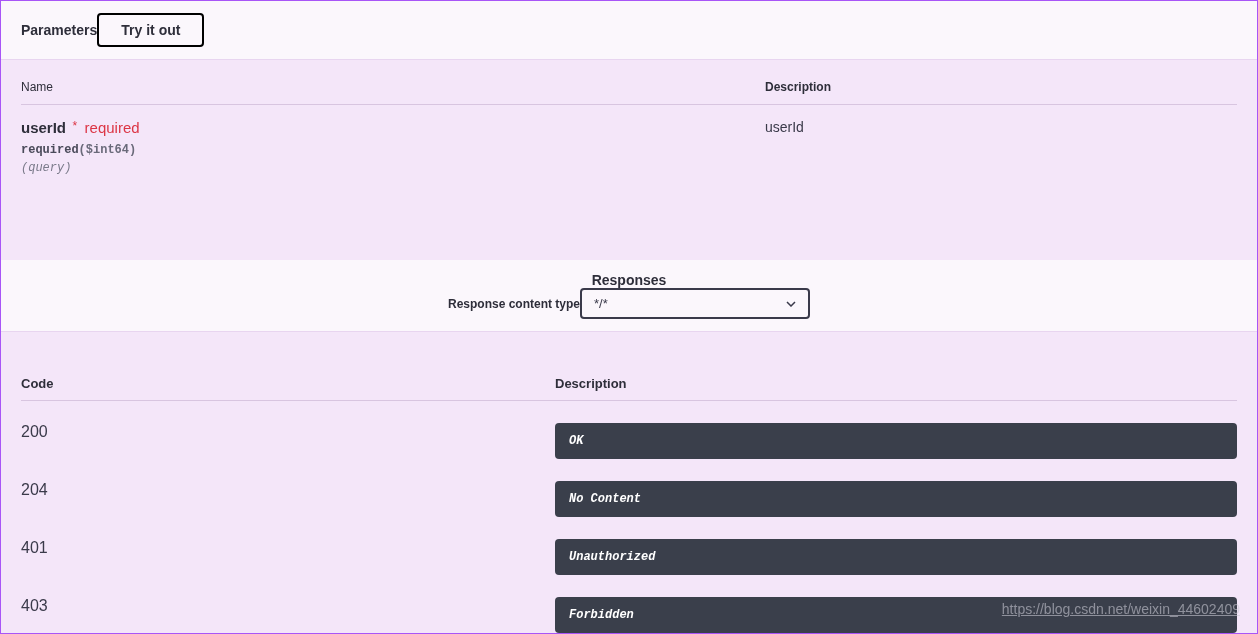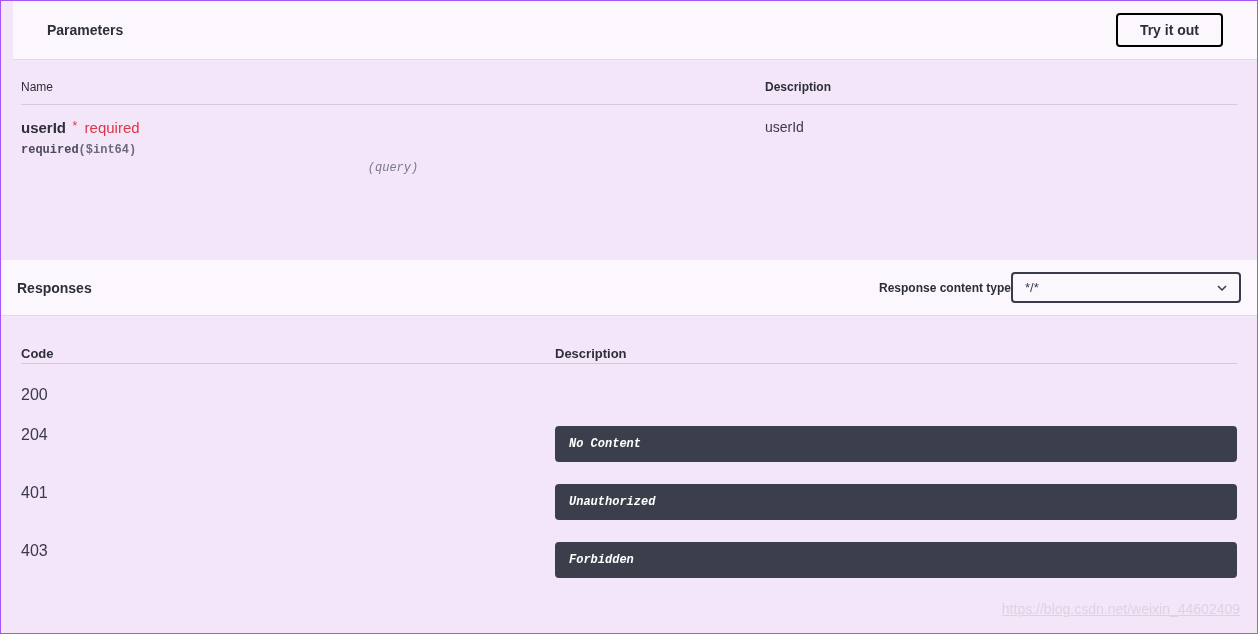--- a/index.html
+++ b/index.html
@@ -9,26 +9,25 @@
     }
     body {
       font-family: -apple-system, BlinkMacSystemFont, "Segoe UI", sans-serif;
       background: #f4e6f9;
       width: 1258px;
       height: 634px;
       border: 1px solid #a855f7;
     }
     .section-header {
       background: #fbf7fc;
-      padding: 12px 34px;
-      display: flex;
-      justify-content: space-between;
+      padding: 12px 20px;
+      display: flex;
+      justify-content: flex-start;
       align-items: center;
       border-bottom: 1px solid #e8d5f0;
-      margin-left: 12px;
     }
     .section-title {
       font-size: 14px;
       font-weight: 700;
       color: #2e2e3a;
     }
     .try-button {
       background: transparent;
       border: 2px solid #000000;
       border-radius: 4px;
@@ -95,35 +94,35 @@
     }
     .param-format {
       color: #6a6a7a;
     }
     .param-location {
       font-family: "Courier New", monospace;
       font-size: 12px;
       font-style: italic;
       color: #7a7a8a;
       margin-top: 4px;
-      text-align: center;
     }
     .param-desc-cell {
       flex: 1;
       font-size: 14px;
       color: #3a3a4a;
     }
     .responses-header {
       background: #fbf7fc;
       padding: 12px 16px;
       display: flex;
       justify-content: space-between;
       align-items: center;
       border-bottom: 1px solid #e8d5f0;
       margin-top: 65px;
+      flex-direction: column;
     }
     .response-content-type {
       display: flex;
       align-items: center;
     }
     .response-content-label {
       font-size: 12px;
       font-weight: 700;
       color: #2e2e3a;
     }
@@ -144,23 +143,23 @@
     }
     .chevron {
       width: 10px;
       height: 6px;
     }
     .responses-body {
       padding: 20px;
     }
     .responses-table-header {
       display: flex;
-      padding-bottom: 2px;
+      padding-bottom: 9px;
       border-bottom: 1px solid #d8c5e0;
-      margin-top: 10px;
+      margin-top: 24px;
     }
     .col-code {
       width: 534px;
       font-size: 13px;
       font-weight: 700;
       color: #2e2e3a;
     }
     .col-resp-desc {
       flex: 1;
       font-size: 13px;
@@ -245,20 +244,23 @@
 </div>
 
 <div class="responses-body">
   <div class="responses-table-header">
     <div class="col-code">Code</div>
     <div class="col-resp-desc">Description</div>
   </div>
 
   <div class="response-row">
     <div class="code-cell">200</div>
+    <div class="desc-cell">
+      <div class="desc-box">OK</div>
+    </div>
   </div>
 
   <div class="response-row">
     <div class="code-cell">204</div>
     <div class="desc-cell">
       <div class="desc-box">No Content</div>
     </div>
   </div>
 
   <div class="response-row">

